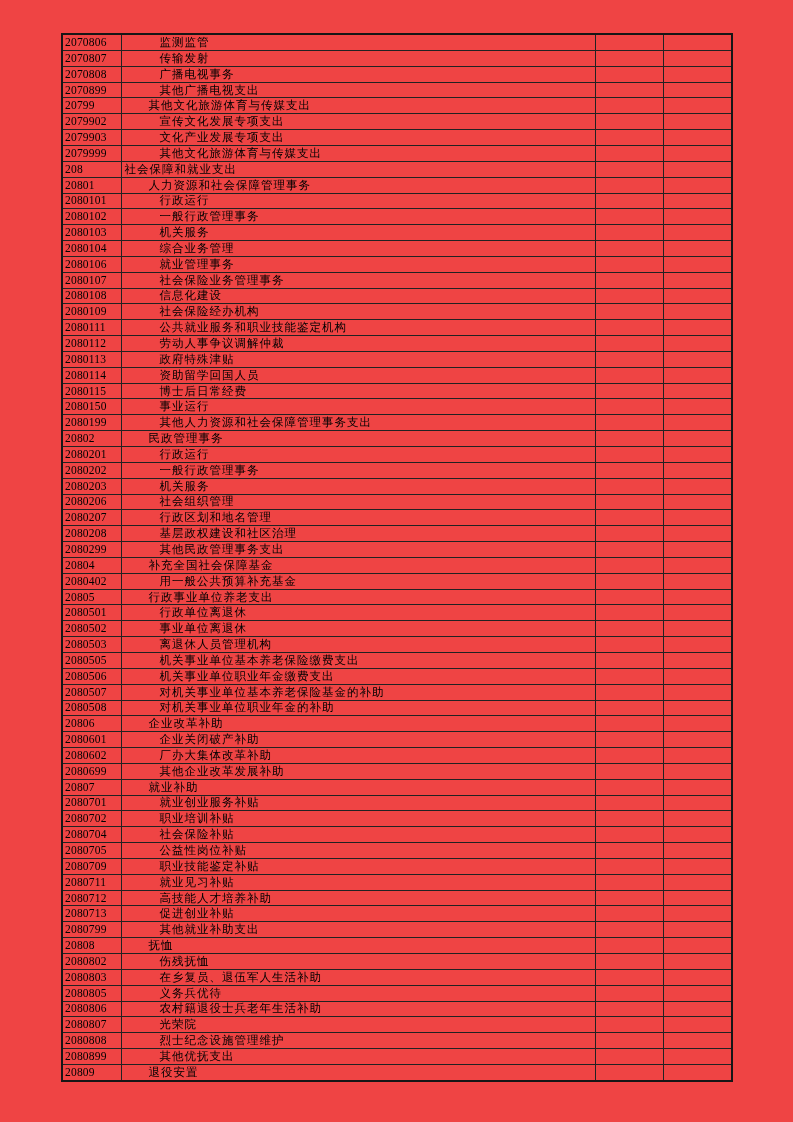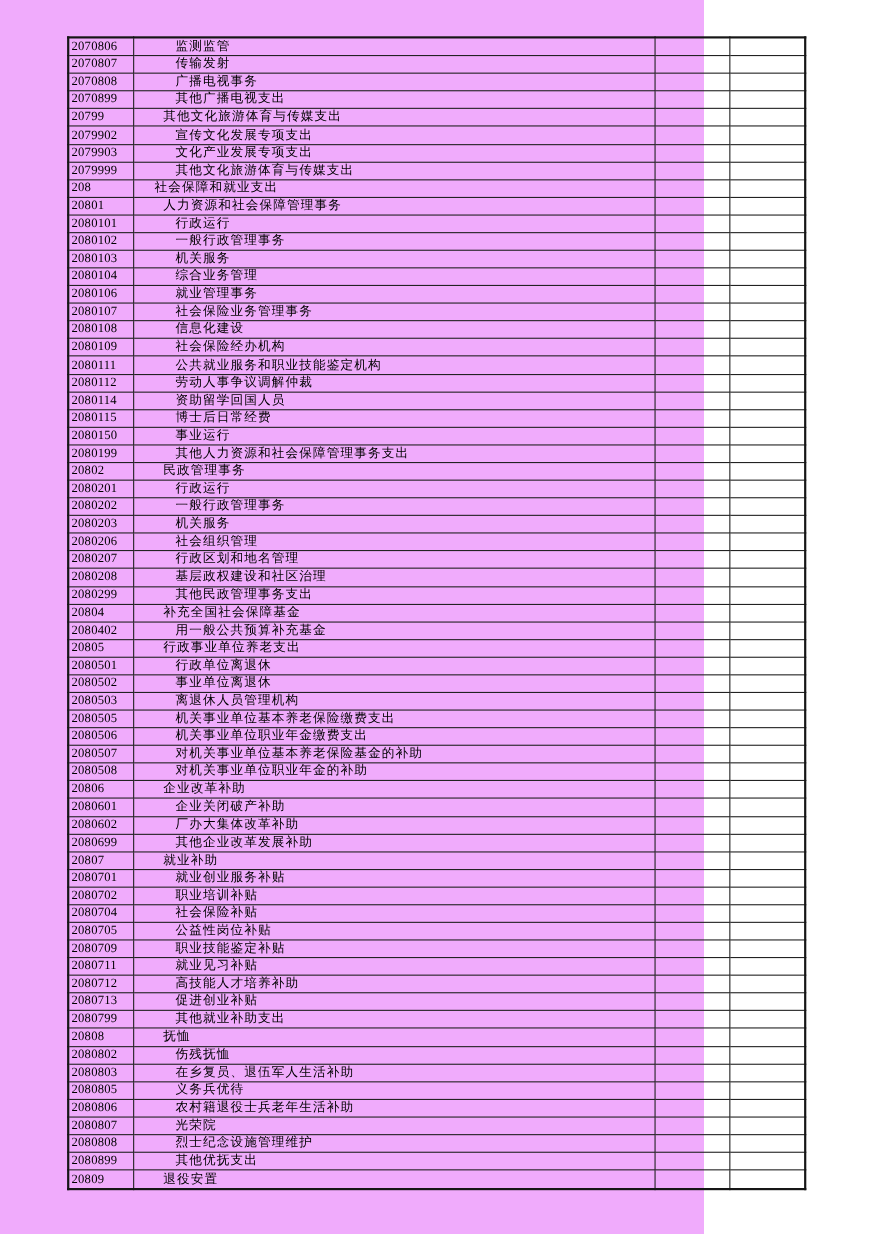--- a/index.html
+++ b/index.html
@@ -7,22 +7,22 @@
   body {
     width: 793px;
     height: 1122px;
     background: #ffffff;
     position: relative;
     font-family: "Liberation Serif", "DejaVu Serif", serif;
   }
   .page {
     position: absolute;
     left: 0; top: 0;
-    width: 640px; height: 1122px;
-    background: #f0abfc;
+    width: 793px; height: 1122px;
+    background: #ef4444;
   }
   .sheet {
     position: absolute;
     left: 61px;
     top: 33px;
   }
   table.grid {
     border-collapse: collapse;
     table-layout: fixed;
     width: 670px;
@@ -38,21 +38,21 @@
     white-space: nowrap;
     overflow: hidden;
     vertical-align: middle;
   }
   td.code-cell {
     letter-spacing: 0.2px;
   }
   td.desc-cell {
     letter-spacing: 1px;
   }
-  td.desc-cell.lv1 { padding-left: 19px; }
+  td.desc-cell.lv1 { padding-left: 3px; }
   td.desc-cell.lv2 { padding-left: 27px; }
   td.desc-cell.lv3 { padding-left: 38px; }
   td.empty-cell { }
 </style>
 </head>
 <body>
 
 <div class="page">
   <div class="sheet">
     <table class="grid">
@@ -177,20 +177,26 @@
     <td class="empty-cell"></td>
     <td class="empty-cell"></td>
   </tr>
           <tr>
     <td class="code-cell">2080112</td>
     <td class="desc-cell lv3">劳动人事争议调解仲裁</td>
     <td class="empty-cell"></td>
     <td class="empty-cell"></td>
   </tr>
           <tr>
+    <td class="code-cell">2080113</td>
+    <td class="desc-cell lv3">政府特殊津贴</td>
+    <td class="empty-cell"></td>
+    <td class="empty-cell"></td>
+  </tr>
+          <tr>
     <td class="code-cell">2080114</td>
     <td class="desc-cell lv3">资助留学回国人员</td>
     <td class="empty-cell"></td>
     <td class="empty-cell"></td>
   </tr>
           <tr>
     <td class="code-cell">2080115</td>
     <td class="desc-cell lv3">博士后日常经费</td>
     <td class="empty-cell"></td>
     <td class="empty-cell"></td>

